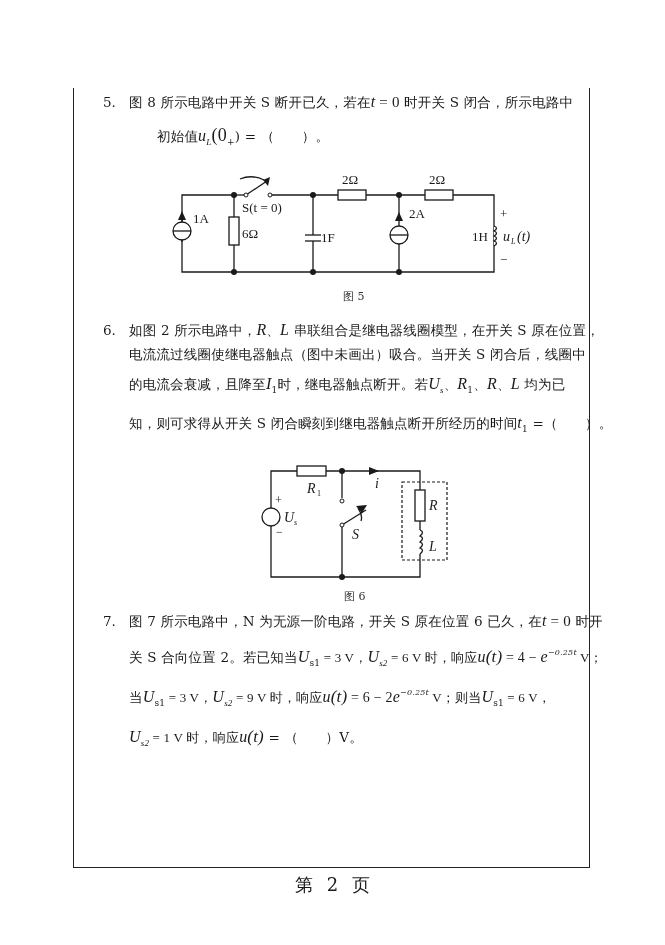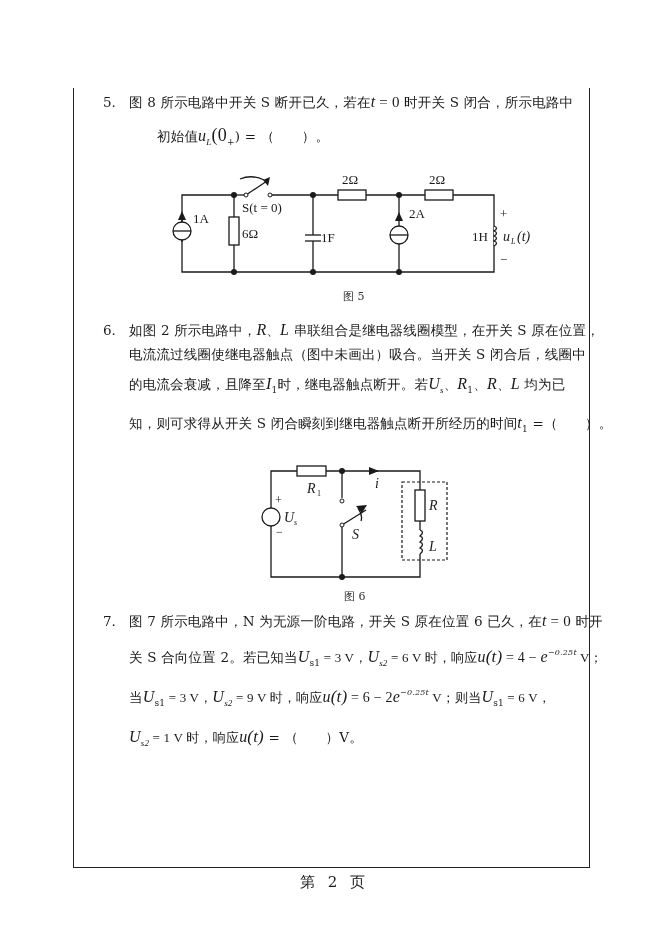--- a/index.html
+++ b/index.html
@@ -67,21 +67,21 @@
     .fig svg text {
       font-family: "Liberation Serif", "DejaVu Serif", serif;
       fill: #1a1a1a;
     }
     .page-num {
       position: absolute;
       top: 873px;
       left: 0;
       width: 665px;
       text-align: center;
-      font-size: 15px;
+      font-size: 18px;
       word-spacing: 8px;
     }
   </style>
 </head>
 <body>
 
 <div class="frame"></div>
 
 <span class="qnum" style="top:93px;">5.</span>
 <div class="line" style="top:93px;">

